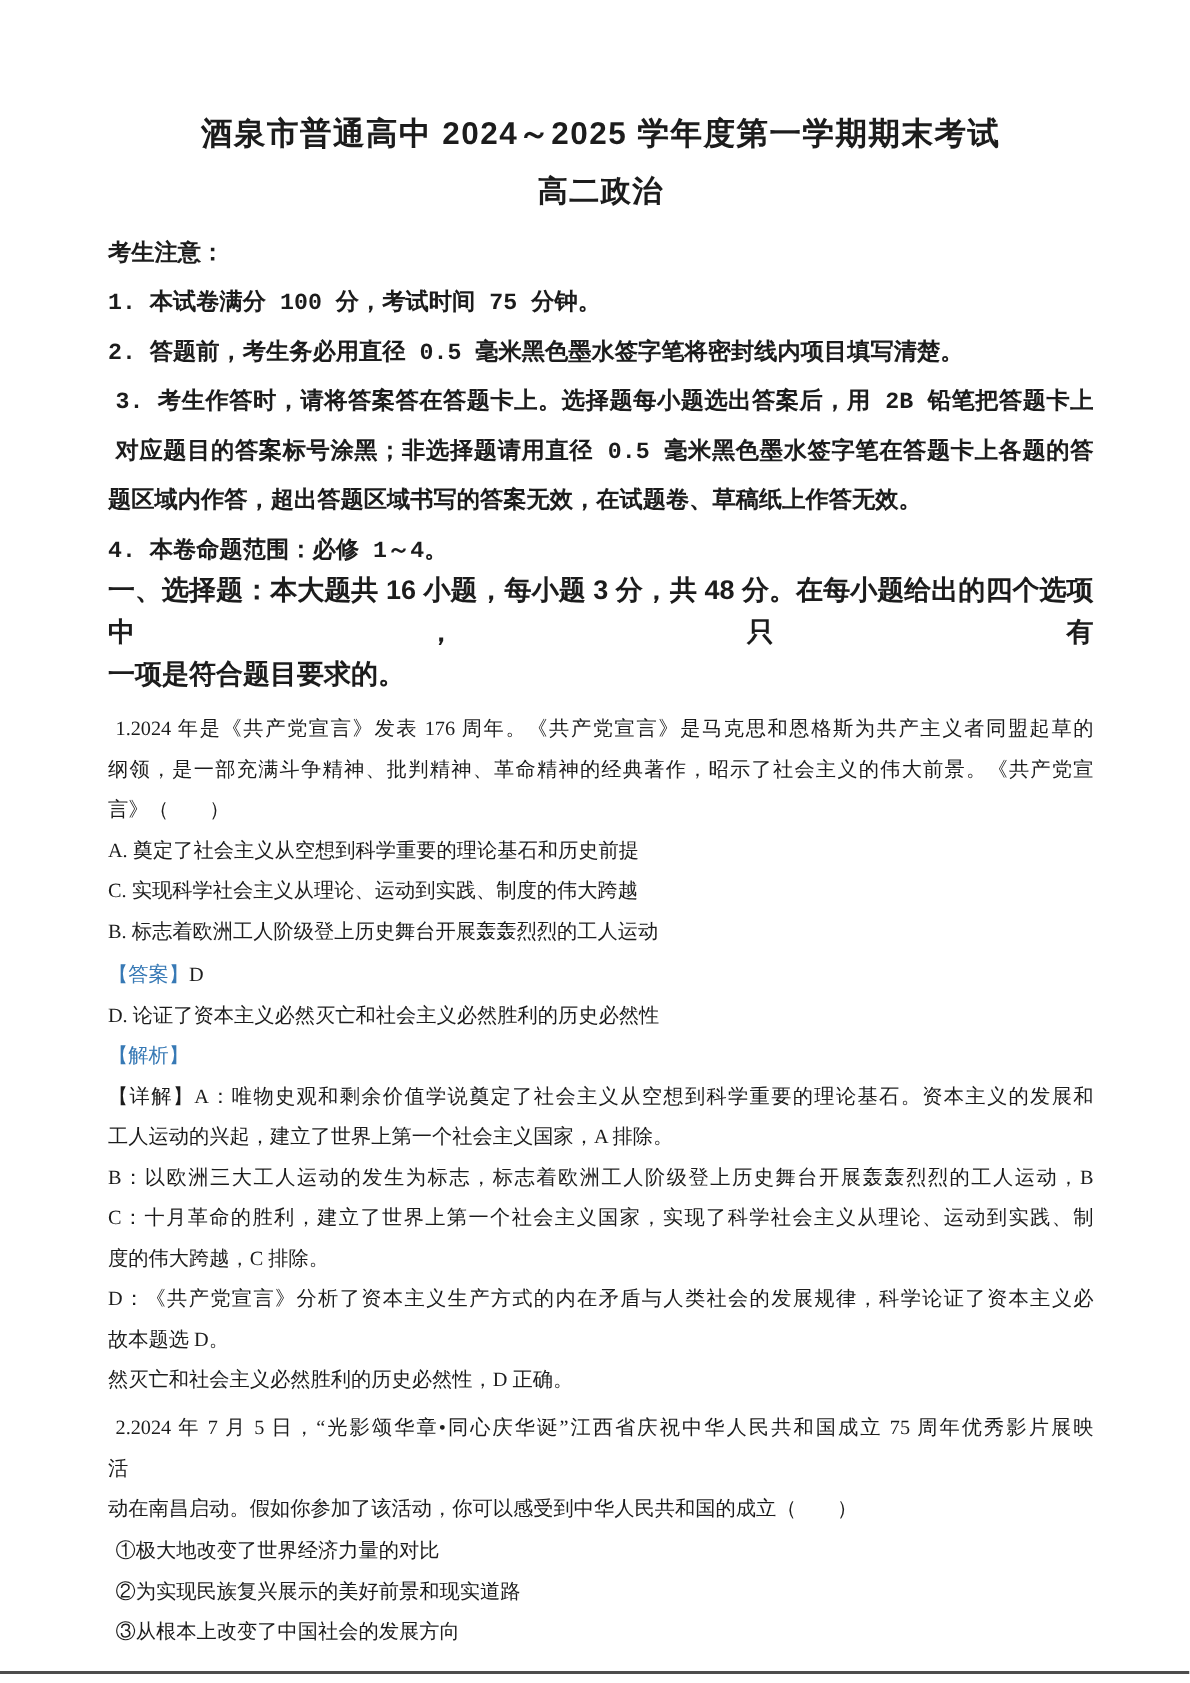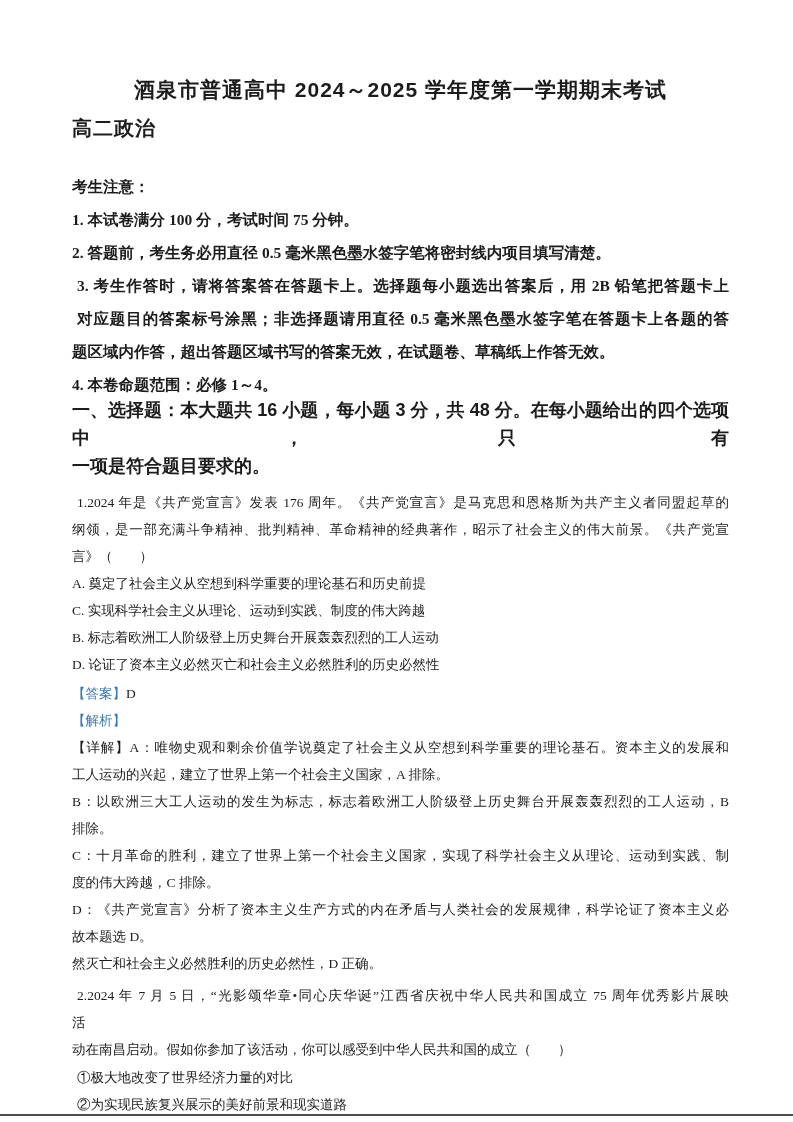--- a/index.html
+++ b/index.html
@@ -31,28 +31,28 @@
     line-height: 30px;
     text-align: center;
     letter-spacing: 1px;
     margin-top: 11px;
   }
   .title-2 {
     font-family: "Liberation Sans", sans-serif;
     font-weight: bold;
     font-size: 20px;
     line-height: 28px;
-    text-align: left;
+    text-align: center;
     letter-spacing: 1px;
     margin-top: 9px;
   }
   
   .notice {
-    margin-top: 28px;
-    font-family: Liberation Serif, serif;
+    margin-top: 11px;
+    font-family: Liberation Mono, monospace;
     font-weight: bold;
     font-size: 15.5px;
   }
   .notice .ln {
     line-height: 33px;
     white-space: nowrap;
   }
   
   .sec-head {
     margin-top: -5px;
@@ -111,33 +111,32 @@
   </div>
 
   <div class="qbody">
     <div class="ln ind-sm fill">1.2024 年是《共产党宣言》发表 176 周年。《共产党宣言》是马克思和恩格斯为共产主义者同盟起草的</div>
     <div class="ln fill">纲领，是一部充满斗争精神、批判精神、革命精神的经典著作，昭示了社会主义的伟大前景。《共产党宣</div>
     <div class="ln">言》（　　）</div>
 
     <div class="ln">A. 奠定了社会主义从空想到科学重要的理论基石和历史前提</div>
     <div class="ln">C. 实现科学社会主义从理论、运动到实践、制度的伟大跨越</div>
     <div class="ln">B. 标志着欧洲工人阶级登上历史舞台开展轰轰烈烈的工人运动</div>
-    <div class="ln">D. 论证了资本主义必然灭亡和社会主义必然胜利的历史必然性</div>
-
     <div class="ln answer-row">
       <span class="blue">【答案】</span><span>D</span>
     </div>
+
+    <div class="ln">D. 论证了资本主义必然灭亡和社会主义必然胜利的历史必然性</div>
     <div class="ln">
       <span class="blue">【解析】</span>
     </div>
 
     <div class="ln fill">【详解】A：唯物史观和剩余价值学说奠定了社会主义从空想到科学重要的理论基石。资本主义的发展和</div>
     <div class="ln">工人运动的兴起，建立了世界上第一个社会主义国家，A 排除。</div>
     <div class="ln fill">B：以欧洲三大工人运动的发生为标志，标志着欧洲工人阶级登上历史舞台开展轰轰烈烈的工人运动，B</div>
-    <div class="ln">排除。</div>
     <div class="ln fill">C：十月革命的胜利，建立了世界上第一个社会主义国家，实现了科学社会主义从理论、运动到实践、制</div>
     <div class="ln">度的伟大跨越，C 排除。</div>
     <div class="ln fill">D：《共产党宣言》分析了资本主义生产方式的内在矛盾与人类社会的发展规律，科学论证了资本主义必</div>
     <div class="ln">故本题选 D。</div>
     <div class="ln">然灭亡和社会主义必然胜利的历史必然性，D 正确。</div>
   </div>
 
   <div class="qbody q2">
     <div class="ln ind-sm fill">2.2024 年 7 月 5 日，“光影颂华章•同心庆华诞”江西省庆祝中华人民共和国成立 75 周年优秀影片展映</div>
     <div class="ln">活</div>

